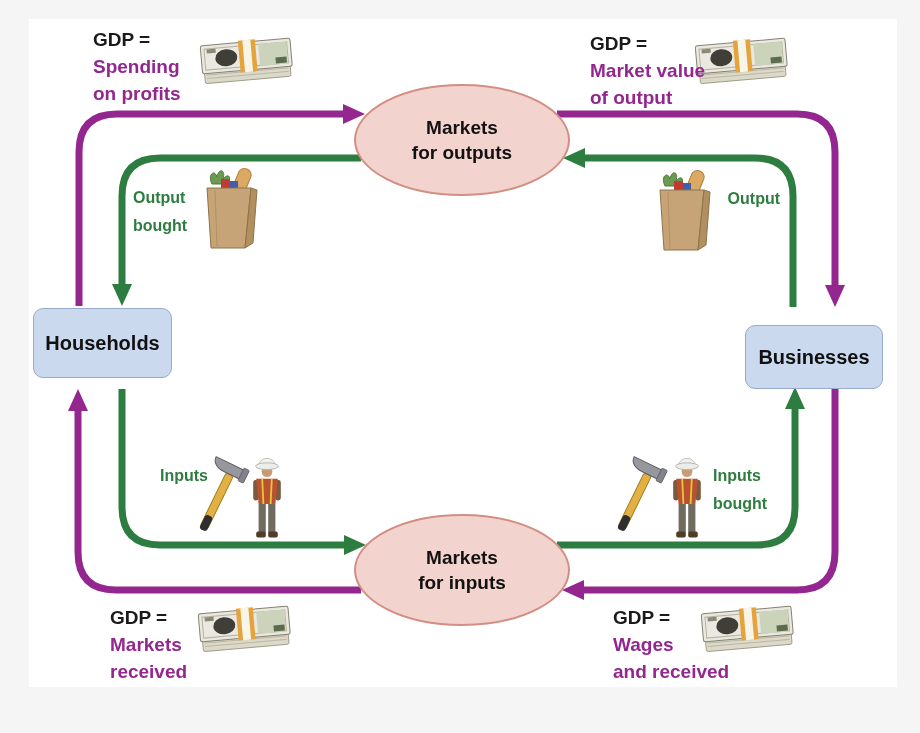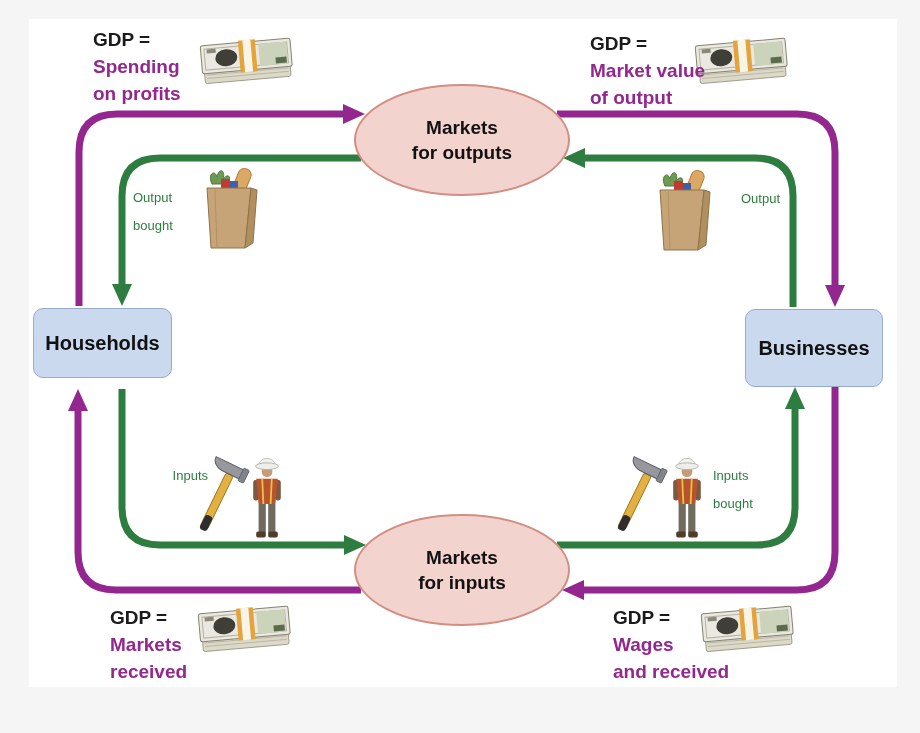--- a/index.html
+++ b/index.html
@@ -13,31 +13,31 @@
   .flow{fill:none;stroke-width:7;stroke-linecap:butt}
   .flow.purple{stroke:var(--c-purple,#93278f)}
   .flow.green{stroke:var(--c-green,#2e7d40)}
   .fill-purple{fill:var(--c-purple,#93278f)}
   .fill-green{fill:var(--c-green,#2e7d40)}
   .node-ellipse{fill:var(--c-ellipse-fill,#f3d3cd);stroke:var(--c-ellipse-stroke,#d28e83);stroke-width:2}
 
   .label{position:absolute;z-index:2;font-weight:bold;font-size:19px;line-height:27px;
          color:var(--c-text-dark,#1a1a1a);white-space:nowrap}
   .purple-text{color:var(--c-purple,#93278f)}
-  .green-label{position:absolute;z-index:2;font-weight:normal;font-size:13px;line-height:28px;
+  .green-label{position:absolute;z-index:2;font-weight:bold;font-size:16px;line-height:28px;
          color:var(--c-green,#2e7d40);white-space:nowrap}
   .node-box{position:absolute;z-index:2;box-sizing:border-box;
          background:var(--c-box-fill,#cbd9ee);border:1.5px solid var(--c-box-stroke,#97abcb);
          border-radius:10px;display:flex;align-items:center;justify-content:center;
          font-weight:bold;font-size:20px;color:#111}
   .ellipse-label{position:absolute;z-index:2;display:flex;flex-direction:column;align-items:center;
          justify-content:center;font-weight:bold;font-size:19px;line-height:25px;color:#111;text-align:center}
 
   #households{left:33px;top:308px;width:139px;height:70px}
-  #businesses{left:745px;top:309px;width:138px;height:78px}
+  #businesses{left:745px;top:325px;width:138px;height:64px}
   #outputs-label{left:355px;top:85px;width:214px;height:110px}
   #inputs-label{left:355px;top:515px;width:214px;height:110px}
 
   #gdp-tl{left:93px;top:26px}
   #gdp-tr{left:590px;top:30px}
   #gdp-bl{left:110px;top:604px}
   #gdp-br{left:613px;top:604px}
 
   #output-bought{left:133px;top:184px}
   #output-sold{left:670px;top:185px;width:110px;text-align:right}

